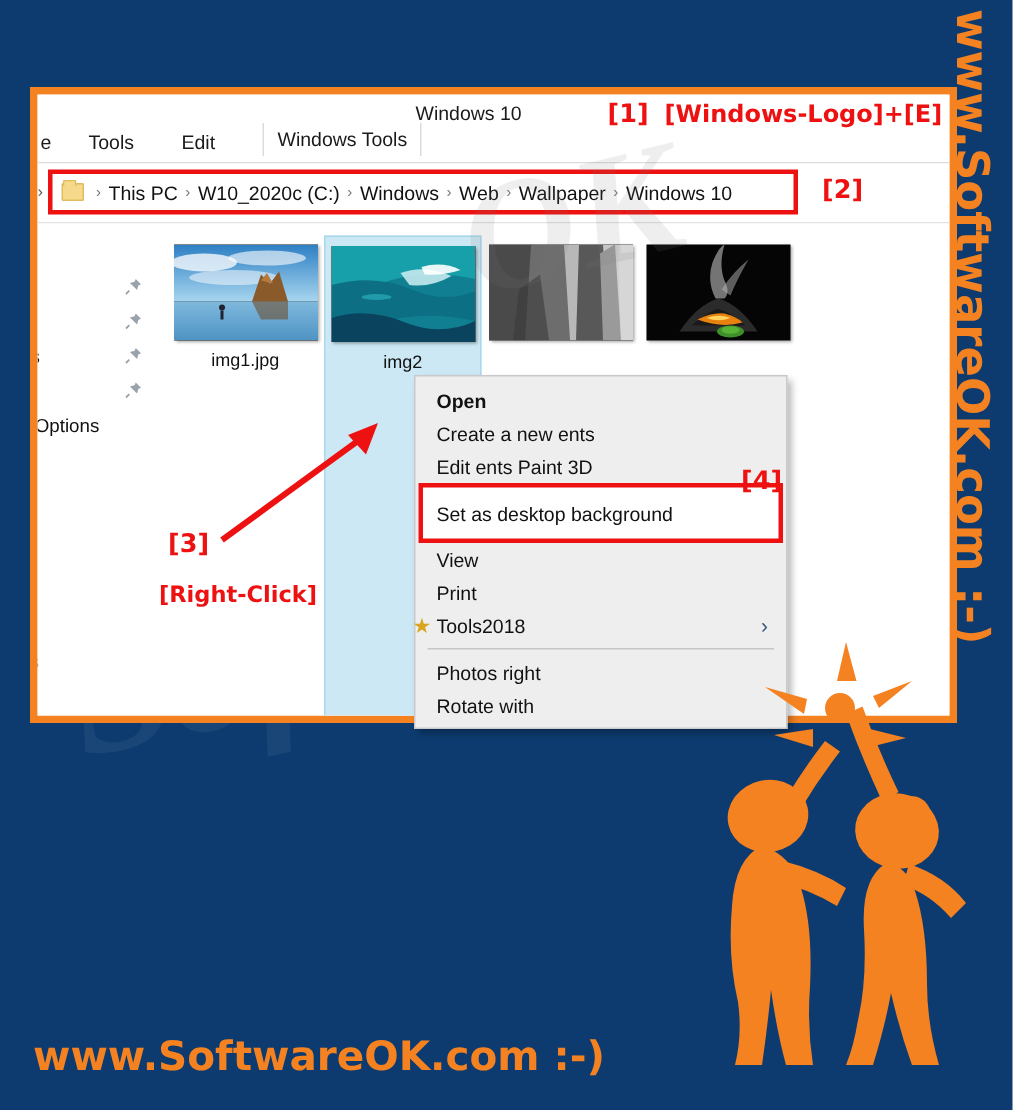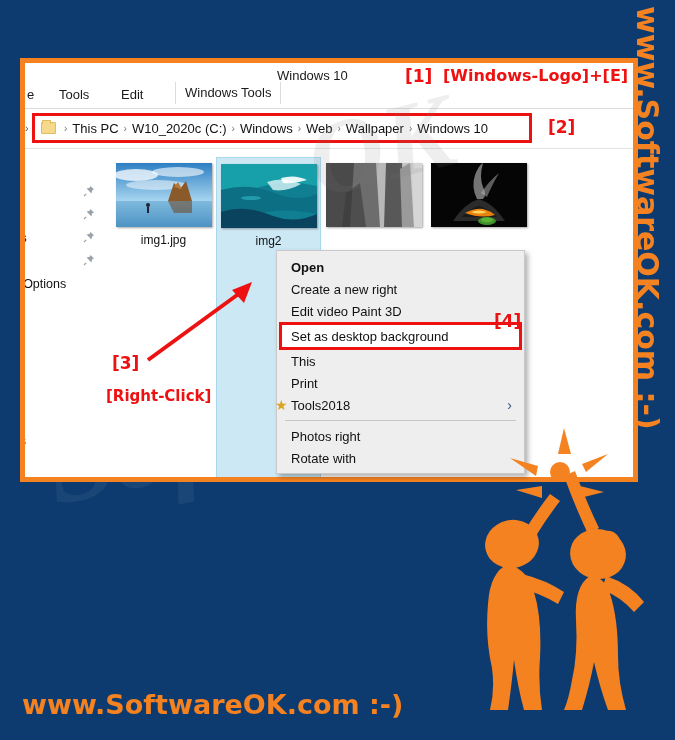--- a/index.html
+++ b/index.html
@@ -266,21 +266,21 @@
     display:flex;
     align-items:center;
     padding-left:14px;
     position:relative;
     white-space:nowrap;
   }
   .menu-item.bold{ font-weight:bold; }
   .menu-item.highlighted{
     border:3px solid #ee1111;
     background:#ffffff;
-    height:28px;
+    height:40px;
     margin:0px 2px;
     padding-left:9px;
   }
   .menu-sep{
     height:1px;
     background:#c6c6c6;
     margin:4px 8px 4px 8px;
   }
   .submenu-arrow{
     position:absolute;
@@ -473,30 +473,30 @@
       </div>
   </div>
 
 </div>
 
 <div id="context-menu">
     <div class="menu-item bold">
       <span>Open</span>
     </div>
     <div class="menu-item">
-      <span>Create a new right</span>
-    </div>
-    <div class="menu-item">
-      <span>Edit video Paint 3D</span>
+      <span>Create a new ents</span>
+    </div>
+    <div class="menu-item">
+      <span>Edit ents Paint 3D</span>
     </div>
     <div class="menu-item highlighted">
       <span>Set as desktop background</span>
     </div>
     <div class="menu-item">
-      <span>This</span>
+      <span>View</span>
     </div>
     <div class="menu-item">
       <span>Print</span>
     </div>
     <div class="menu-item">
       <span class="star-icon">★</span>
       <span>Tools2018</span>
       <span class="submenu-arrow">›</span>
     </div>
     <div class="menu-sep"></div>

